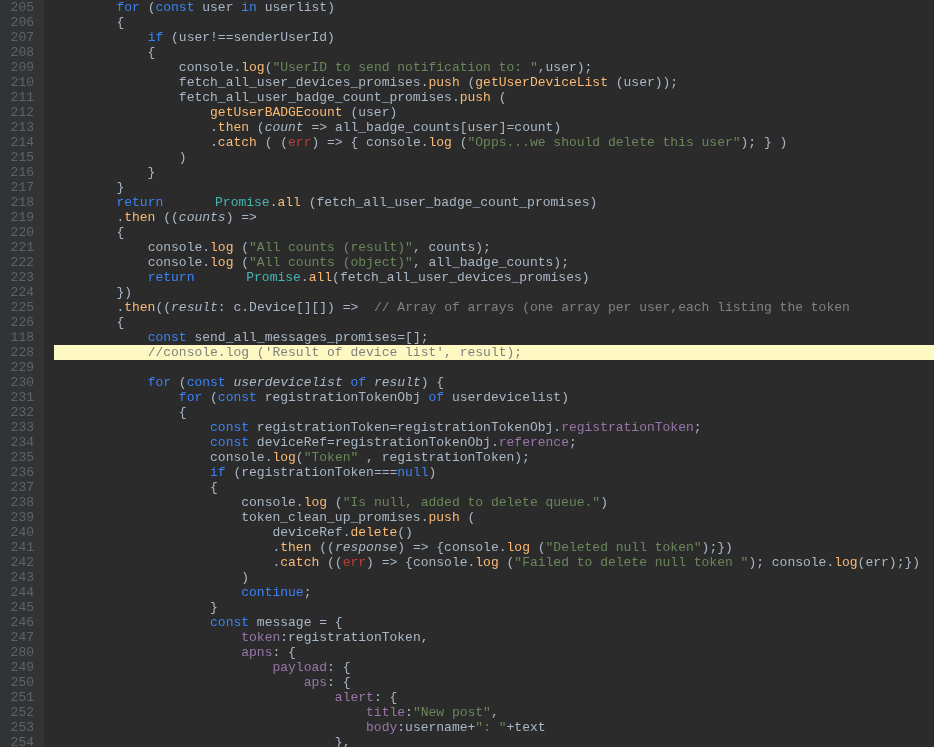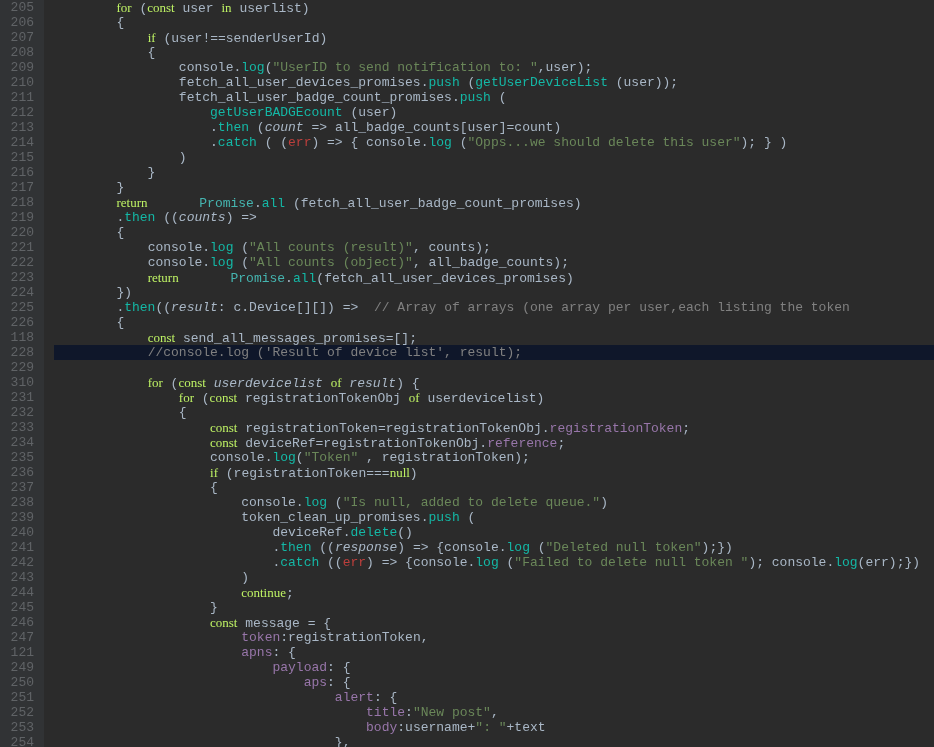--- a/index.html
+++ b/index.html
@@ -25,24 +25,24 @@
       flex-shrink: 0;
       width: 44px;
     }
     .gutter div { height: 15px; }
     .code {
       padding-left: 10px;
       white-space: pre;
       flex: 1;
     }
     .code .line { height: 15px; display: block; }
-    .line.hl { background: #0f172a; }
-    .kw { color: #bef264; font-family: Liberation Serif, serif; }
+    .line.hl { background: #fef9c3; }
+    .kw { color: #3b82f6; }
     .str { color: #6a8759; }
-    .fn { color: #14b8a6; }
+    .fn { color: #fdba74; }
     .param { color: #a9b7c6; font-style: italic; }
     .comment { color: #808080; }
     .prop { color: #9876aa; }
     .id { color: #a9b7c6; }
     .teal { color: #45b5b0; margin-left: 44px; }
     .err { color: #bc3f3c; }
   </style>
 </head>
 <body>
 
@@ -66,39 +66,39 @@
       <div>220</div>
       <div>221</div>
       <div>222</div>
       <div>223</div>
       <div>224</div>
       <div>225</div>
       <div>226</div>
       <div>118</div>
       <div>228</div>
       <div>229</div>
-      <div>310</div>
+      <div>230</div>
       <div>231</div>
       <div>232</div>
       <div>233</div>
       <div>234</div>
       <div>235</div>
       <div>236</div>
       <div>237</div>
       <div>238</div>
       <div>239</div>
       <div>240</div>
       <div>241</div>
       <div>242</div>
       <div>243</div>
       <div>244</div>
       <div>245</div>
       <div>246</div>
       <div>247</div>
-      <div>121</div>
+      <div>280</div>
       <div>249</div>
       <div>250</div>
       <div>251</div>
       <div>252</div>
       <div>253</div>
       <div>254</div>
     </div>
   <div class="code" id="code"><span class="line">        <span class="kw">for</span> (<span class="kw">const</span> <span class="id">user</span> <span class="kw">in</span> <span class="id">userlist</span>)</span><span class="line">        {</span><span class="line">            <span class="kw">if</span> (<span class="id">user</span>!==<span class="id">senderUserId</span>)</span><span class="line">            {</span><span class="line">                <span class="id">console</span>.<span class="fn">log</span>(<span class="str">"UserID to send notification to: "</span>,<span class="id">user</span>);</span><span class="line">                <span class="id">fetch_all_user_devices_promises</span>.<span class="fn">push</span> (<span class="fn">getUserDeviceList</span> (<span class="id">user</span>));</span><span class="line">                <span class="id">fetch_all_user_badge_count_promises</span>.<span class="fn">push</span> (</span><span class="line">                    <span class="fn">getUserBADGEcount</span> (<span class="id">user</span>)</span><span class="line">                    .<span class="fn">then</span> (<span class="param">count</span> =&gt; <span class="id">all_badge_counts</span>[<span class="id">user</span>]=<span class="id">count</span>)</span><span class="line">                    .<span class="fn">catch</span> ( (<span class="err">err</span>) =&gt; { <span class="id">console</span>.<span class="fn">log</span> (<span class="str">"Opps...we should delete this user"</span>); } )</span><span class="line">                )</span><span class="line">            }</span><span class="line">        }</span><span class="line">        <span class="kw">return</span> <span class="teal">Promise</span>.<span class="fn">all</span> (<span class="id">fetch_all_user_badge_count_promises</span>)</span><span class="line">        .<span class="fn">then</span> ((<span class="param">counts</span>) =&gt;</span><span class="line">        {</span><span class="line">            <span class="id">console</span>.<span class="fn">log</span> (<span class="str">"All counts (result)"</span>, <span class="id">counts</span>);</span><span class="line">            <span class="id">console</span>.<span class="fn">log</span> (<span class="str">"All counts (object)"</span>, <span class="id">all_badge_counts</span>);</span><span class="line">            <span class="kw">return</span> <span class="teal">Promise</span>.<span class="fn">all</span>(<span class="id">fetch_all_user_devices_promises</span>)</span><span class="line">        })</span><span class="line">        .<span class="fn">then</span>((<span class="param">result</span>: <span class="id">c</span>.<span class="id">Device</span>[][]) =&gt;  <span class="comment">// Array of arrays (one array per user,each listing the token</span></span><span class="line">        {</span><span class="line">            <span class="kw">const</span> <span class="id">send_all_messages_promises</span>=[];</span><span class="line hl">            <span class="comment">//console.log ('Result of device list', result);</span></span><span class="line"></span><span class="line">            <span class="kw">for</span> (<span class="kw">const</span> <span class="param">userdevicelist</span> <span class="kw">of</span> <span class="param">result</span>) {</span><span class="line">                <span class="kw">for</span> (<span class="kw">const</span> <span class="id">registrationTokenObj</span> <span class="kw">of</span> <span class="id">userdevicelist</span>)</span><span class="line">                {</span><span class="line">                    <span class="kw">const</span> <span class="id">registrationToken</span>=<span class="id">registrationTokenObj</span>.<span class="prop">registrationToken</span>;</span><span class="line">                    <span class="kw">const</span> <span class="id">deviceRef</span>=<span class="id">registrationTokenObj</span>.<span class="prop">reference</span>;</span><span class="line">                    <span class="id">console</span>.<span class="fn">log</span>(<span class="str">"Token"</span> , <span class="id">registrationToken</span>);</span><span class="line">                    <span class="kw">if</span> (<span class="id">registrationToken</span>===<span class="kw">null</span>)</span><span class="line">                    {</span><span class="line">                        <span class="id">console</span>.<span class="fn">log</span> (<span class="str">"Is null, added to delete queue."</span>)</span><span class="line">                        <span class="id">token_clean_up_promises</span>.<span class="fn">push</span> (</span><span class="line">                            <span class="id">deviceRef</span>.<span class="fn">delete</span>()</span><span class="line">                            .<span class="fn">then</span> ((<span class="param">response</span>) =&gt; {<span class="id">console</span>.<span class="fn">log</span> (<span class="str">"Deleted null token"</span>);})</span><span class="line">                            .<span class="fn">catch</span> ((<span class="err">err</span>) =&gt; {<span class="id">console</span>.<span class="fn">log</span> (<span class="str">"Failed to delete null token "</span>); <span class="id">console</span>.<span class="fn">log</span>(<span class="id">err</span>);})</span><span class="line">                        )</span><span class="line">                        <span class="kw">continue</span>;</span><span class="line">                    }</span><span class="line">                    <span class="kw">const</span> <span class="id">message</span> = {</span><span class="line">                        <span class="prop">token</span>:<span class="id">registrationToken</span>,</span><span class="line">                        <span class="prop">apns</span>: {</span><span class="line">                            <span class="prop">payload</span>: {</span><span class="line">                                <span class="prop">aps</span>: {</span><span class="line">                                    <span class="prop">alert</span>: {</span><span class="line">                                        <span class="prop">title</span>:<span class="str">"New post"</span>,</span><span class="line">                                        <span class="prop">body</span>:<span class="id">username</span>+<span class="str">": "</span>+<span class="id">text</span></span><span class="line">                                    },</span></div>
 </div>
 

